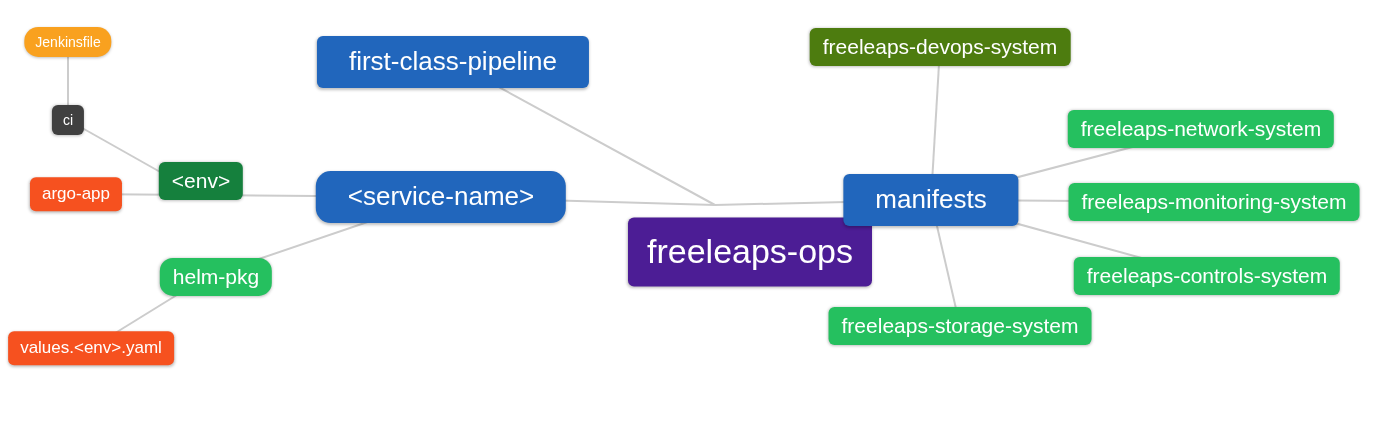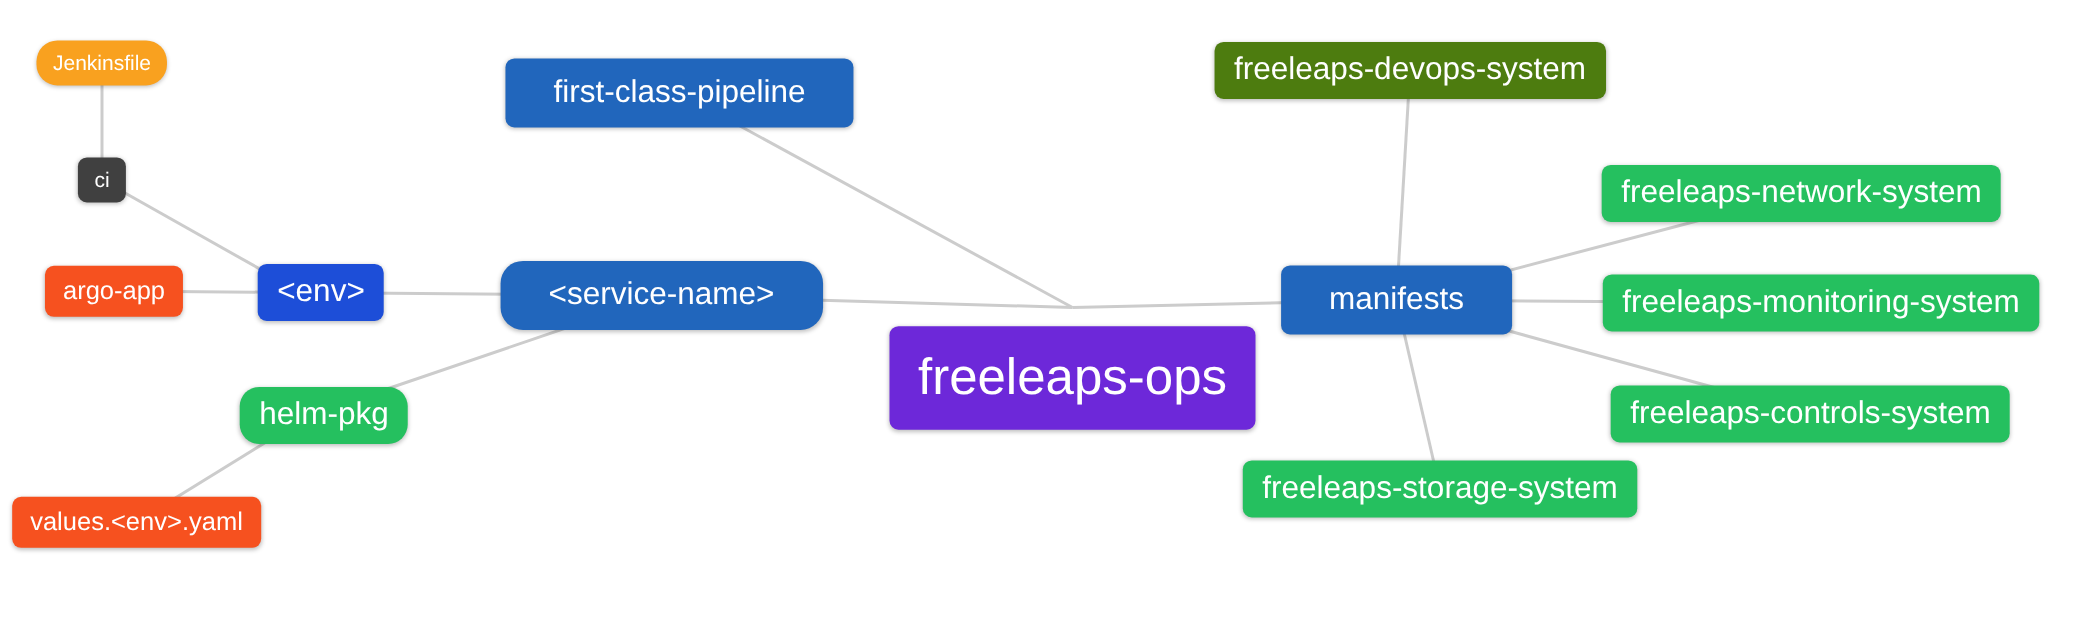--- a/index.html
+++ b/index.html
@@ -36,21 +36,21 @@
     white-space: nowrap;
     line-height: 1.15;
     text-align: center;
     box-shadow: 0 1px 3px rgba(0,0,0,0.25);
     cursor: pointer;
     user-select: none;
   }
   .tier-xs { font-size: 14px; padding: 7px 11px; }
   .tier-sm { font-size: 17px; padding: 7px 12px; }
   .tier-md { font-size: 21px; padding: 7px 13px; }
-  .tier-lg { font-size: 21px; padding: 11px 32px; }
+  .tier-lg { font-size: 26px; padding: 11px 32px; }
   .tier-xl { font-size: 34px; padding: 15px 19px; }
 </style>
 </head>
 <body>
 
 <div class="canvas">
   <svg class="edges-layer" viewBox="0 0 1390 421" xmlns="http://www.w3.org/2000/svg">
       <line x1="68" y1="42" x2="68" y2="120" stroke="#CCCCCC"></line>
       <line x1="68" y1="120" x2="201" y2="195" stroke="#CCCCCC"></line>
       <line x1="76" y1="194" x2="201" y2="195" stroke="#CCCCCC"></line>
@@ -60,25 +60,25 @@
       <line x1="453" y1="62" x2="715" y2="205" stroke="#CCCCCC"></line>
       <line x1="441" y1="197" x2="715" y2="205" stroke="#CCCCCC"></line>
       <line x1="715" y1="205" x2="931" y2="200" stroke="#CCCCCC"></line>
       <line x1="931" y1="200" x2="940" y2="47" stroke="#CCCCCC"></line>
       <line x1="931" y1="200" x2="1201" y2="129" stroke="#CCCCCC"></line>
       <line x1="931" y1="200" x2="1214" y2="202" stroke="#CCCCCC"></line>
       <line x1="931" y1="200" x2="1207" y2="276" stroke="#CCCCCC"></line>
       <line x1="931" y1="200" x2="960" y2="326" stroke="#CCCCCC"></line>
     </svg>
   <div id="nodes-layer">
-      <div class="node tier-xl" style="left: 715px; top: 205px; background: #6d28d9; margin-top: 47px;">freeleaps-ops</div>
+      <div class="node tier-xl" style="left: 750px; top: 205px; background: #4c1d95; margin-top: 47px;">freeleaps-ops</div>
       <div class="node tier-lg" style="left: 453px; top: 62px; background: rgb(33, 102, 188);">first-class-pipeline</div>
       <div class="node tier-lg" style="left: 441px; top: 197px; background: rgb(33, 102, 188); border-radius: 15px;">&lt;service-name&gt;</div>
       <div class="node tier-lg" style="left: 931px; top: 200px; background: rgb(33, 102, 188);">manifests</div>
-      <div class="node tier-md" style="left: 201px; top: 195px; background: #1d4ed8; margin-left: 13px;">&lt;env&gt;</div>
+      <div class="node tier-md" style="left: 201px; top: 181px; background: #15803d;">&lt;env&gt;</div>
       <div class="node tier-md" style="left: 216px; top: 277px; background: rgb(37, 192, 95); border-radius: 13px;">helm-pkg</div>
       <div class="node tier-xs" style="left: 68px; top: 120px; background: #404040;">ci</div>
       <div class="node tier-xs" style="left: 68px; top: 42px; background: rgb(249, 161, 31); border-radius: 14px;">Jenkinsfile</div>
       <div class="node tier-sm" style="left: 76px; top: 194px; background: rgb(246, 81, 31); text-align: center;">argo-app</div>
       <div class="node tier-sm" style="left: 91px; top: 348px; background: rgb(246, 81, 31);">values.&lt;env&gt;.yaml</div>
       <div class="node tier-md" style="left: 940px; top: 47px; background: #4d7c0f;">freeleaps-devops-system</div>
       <div class="node tier-md" style="left: 1201px; top: 129px; background: rgb(37, 192, 95);">freeleaps-network-system</div>
       <div class="node tier-md" style="left: 1214px; top: 202px; background: rgb(37, 192, 95);">freeleaps-monitoring-system</div>
       <div class="node tier-md" style="left: 1207px; top: 276px; background: rgb(37, 192, 95);">freeleaps-controls-system</div>
       <div class="node tier-md" style="left: 960px; top: 326px; background: rgb(37, 192, 95);">freeleaps-storage-system</div>

